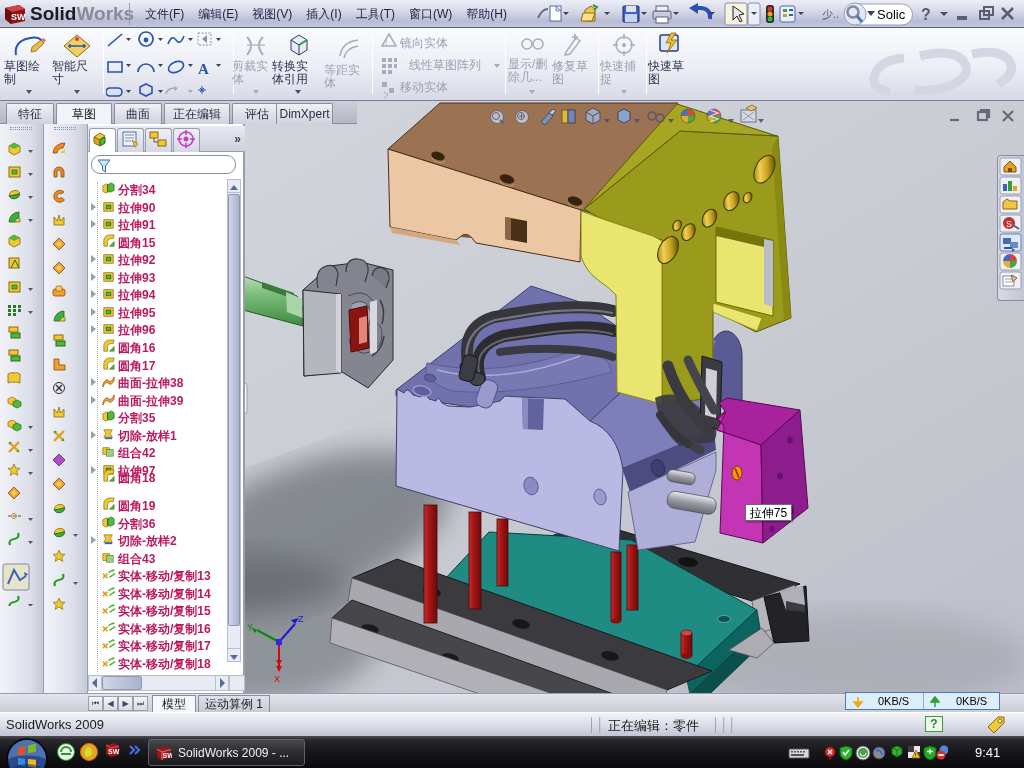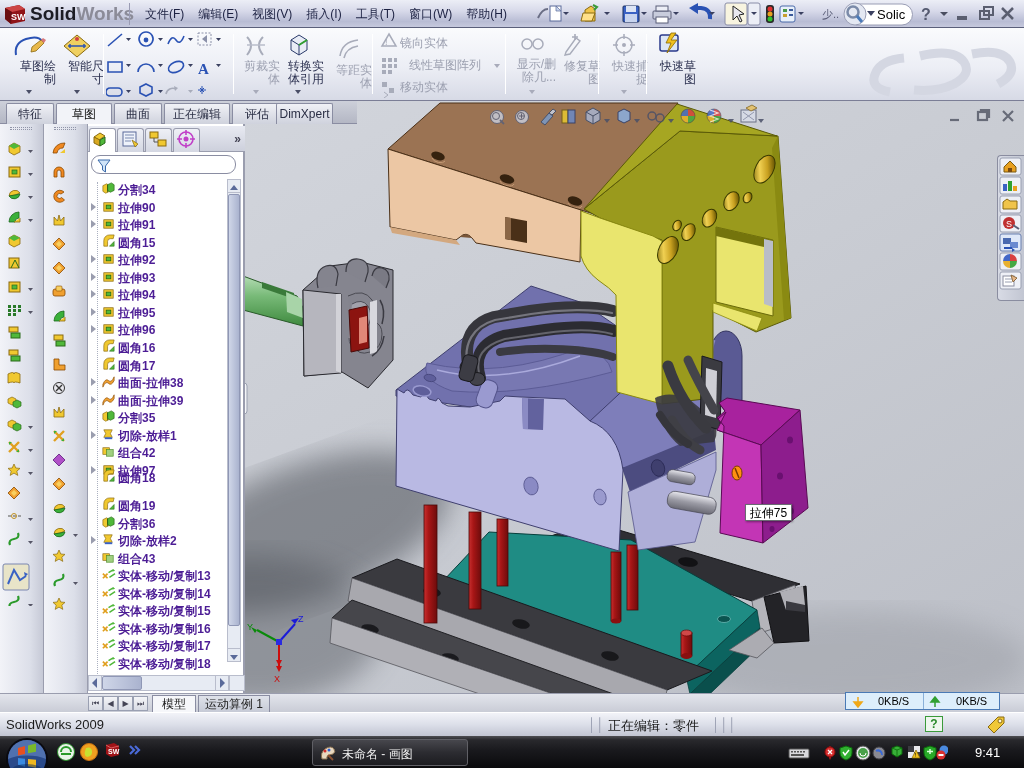--- a/index.html
+++ b/index.html
@@ -8,40 +8,40 @@
 
 #titlebar{left:0;top:0;width:1024px;height:28px;background:linear-gradient(#eceef6 0%,#d8daea 40%,#b8bcd4 80%,#c6c9dd 100%);border-bottom:1px solid #5a5f7a;z-index:30}
 #menus{left:138px;top:0;height:28px;display:flex;align-items:center;color:#1c2142;font-size:12px;z-index:31}
 #menus span{padding:0 7px}
 #logo{left:3px;top:3px;z-index:31}
 #swtext{left:30px;top:3px;z-index:31;font-size:19px;font-weight:bold;color:#2a2a33;letter-spacing:0px}
 #swtext b{color:#1c1c24}#swtext i{color:#8b8b98;font-style:normal}
 #tbicons{left:536px;top:2px;height:25px;z-index:31}
 
 #cmdbar{left:0;top:28px;width:1024px;height:73px;background:linear-gradient(#fafbfd 0%,#eceef5 55%,#d7dae6 100%);border-bottom:1px solid #7b7e96;z-index:30}
-.biglabel{position:absolute;font-size:12px;line-height:13px;text-align:right;color:#2c3150;white-space:pre}
+.biglabel{position:absolute;font-size:12px;line-height:13px;text-align:left;color:#2c3150;white-space:pre}
 .gray{color:#9ca0b0}
 .vsep{position:absolute;top:6px;height:60px;width:1px;background:#b4b7c6;border-right:1px solid #fff}
 .caret{position:absolute;width:0;height:0;border-left:3px solid transparent;border-right:3px solid transparent;border-top:4px solid #4a4e66}
 .caretg{border-top-color:#a8abba}
 
 #tabstrip{left:0;top:101px;width:357px;height:23px;background:linear-gradient(#cdd0da,#b4b7c4);border-bottom:1px solid #8a8da2;z-index:31}
 .tab{position:absolute;top:2px;height:21px;font-size:12px;color:#2a2e44;text-align:center;line-height:20px;background:linear-gradient(#f0f1f6,#cfd2dd);border:1px solid #8a8da2;border-bottom:none;border-radius:2px 2px 0 0}
 .tab.act{background:#f2f3f8;color:#111;z-index:2}
 
 #lcol1,#lcol2{top:124px;width:44px;height:570px;background:linear-gradient(90deg,#f2f3f8,#dcdfe9 70%,#c6c9d6);border-right:1px solid #9a9dae;z-index:32}
 #lcol1{left:0}#lcol2{left:44px}
 .grip{position:absolute;left:10px;top:3px;width:22px;height:3px;border-top:1px dotted #9094a8;border-bottom:1px dotted #9094a8}
 
 #fm{left:88px;top:124px;width:157px;height:573px;background:#fff;border-right:2px solid #9a9dae;z-index:32}
 #fmtabs{position:absolute;left:0;top:2px;width:157px;height:26px;background:linear-gradient(#e8eaf2,#cdd0dc);border-bottom:1px solid #9a9dae}
 .fmtab{position:absolute;top:2px;width:27px;height:24px;border:1px solid #9a9dae;border-bottom:none;border-radius:3px 3px 0 0;background:linear-gradient(#eef0f6,#d4d7e2)}
 .fmtab.act{background:#fff}
 #filter{position:absolute;left:3px;top:31px;width:145px;height:19px;border:1px solid #8a8da2;border-radius:9px;background:#fff}
-.trow{position:absolute;left:0;height:18px;font-size:12px;font-weight:bold;color:#4c1d95;white-space:nowrap}
+.trow{position:absolute;left:0;height:18px;font-size:12px;font-weight:bold;color:#be185d;white-space:nowrap}
 .trow .txt{position:absolute;left:30px;top:2px;letter-spacing:0px}
 .exp{position:absolute;left:3px;top:5px;width:0;height:0;border-top:4px solid transparent;border-bottom:4px solid transparent;border-left:5px solid #9a9dae}
 .ticon{position:absolute;left:13px;top:1px;width:15px;height:15px}
 
 .sb{position:absolute;background:#e7ebf3;border:1px solid #b9bdcc}
 .sbthumb{position:absolute;background:linear-gradient(90deg,#cfd6e8,#aab3cf);border:1px solid #8f97b5;border-radius:2px}
 
 #viewport{left:245px;top:101px;width:779px;height:592px;background:linear-gradient(150deg,#d2d5dc 0%,#c9ccd3 45%,#bdc0c8 100%);z-index:10;overflow:hidden}
 
 #btabs{left:0;top:693px;width:1024px;height:19px;background:linear-gradient(#e3e5ec,#c9ccd6);border-top:1px solid #9a9dae;z-index:33}
@@ -1132,28 +1132,27 @@
 <svg style="position:absolute;left:56px;top:6px" width="90" height="22" viewBox="0 0 90 22">
 <circle cx="10" cy="10" r="8.5" fill="#e8f4e8" stroke="#2a8a2a"></circle>
       <path d="M5,10 a5,5 0 0 1 10,0 m-10,2 h10" stroke="#2a9a2a" stroke-width="2" fill="none"></path>
 <circle cx="33" cy="10" r="8.5" fill="#f0a020" stroke="#c87010"></circle>
       <path d="M30,6 q5,-2 6,3 q1,5 -5,6 q-4,-1 -1,-9" fill="#c8e030"></path>
 <path d="M50,3 l8,-2 5,3 v9 l-8,2 -5,-3 z" fill="#a01418"></path>
       <path d="M50,3 l5,3 8,-2" fill="none" stroke="#d86060" stroke-width="1"></path>
       <text x="52" y="12" font-size="7" fill="#fff" font-weight="bold" font-family="Liberation Sans">SW</text>
 <path d="M74,8 l4,4 -4,4 m5,-8 l4,4 -4,4" stroke="#4a6ad8" stroke-width="2.2" fill="none" transform="translate(0,-4)"></path>
 </svg>
-<div class="taskbtn" style="left:312px;width:156px">
+<div class="taskbtn" style="left:148px;width:157px">
 <svg style="position:absolute;left:6px;top:5px" width="17" height="17" viewBox="0 0 17 17">
-        <path d="M3,14 q-2,-6 3,-10 q6,-4 9,0 q2,3 -1,5 l-4,1 q-3,1 -2,4 z" fill="#e8d8c0" stroke="#8a7050"></path>
-        <circle cx="6" cy="6" r="1.5" fill="#d03030"></circle>
-        <circle cx="10" cy="5" r="1.5" fill="#3060d0"></circle>
-        <path d="M9,10 l5,5" stroke="#8a5030" stroke-width="2"></path>
-      </svg>
-<span style="position:absolute;left:29px;top:6px">未命名 - 画图</span>
+        <path d="M2,4 l9,-2.5 5,3 v8 l-9,2.5 -5,-3 z" fill="#a01418"></path>
+        <path d="M2,4 l5,3 9,-2.5 M7,7 v8" stroke="#e09090" stroke-width=".8" fill="none"></path>
+        <text x="7.5" y="13" font-size="7" fill="#fff" font-weight="bold" font-family="Liberation Sans">SW</text>
+      </svg>
+<span style="position:absolute;left:29px;top:6px">SolidWorks 2009 - ...</span>
 </div>
 <svg style="position:absolute;left:788px;top:12px" width="22" height="12" viewBox="0 0 22 12">
       <rect x="1" y="1" width="20" height="9" rx="1" fill="#d8d8dc" stroke="#555"></rect>
       <g fill="#555">
         <rect x="3" y="3" width="2" height="1.5"></rect>
         <rect x="6" y="3" width="2" height="1.5"></rect>
         <rect x="9" y="3" width="2" height="1.5"></rect>
         <rect x="12" y="3" width="2" height="1.5"></rect>
         <rect x="15" y="3" width="2" height="1.5"></rect>
         <rect x="3" y="6" width="13" height="2"></rect>

